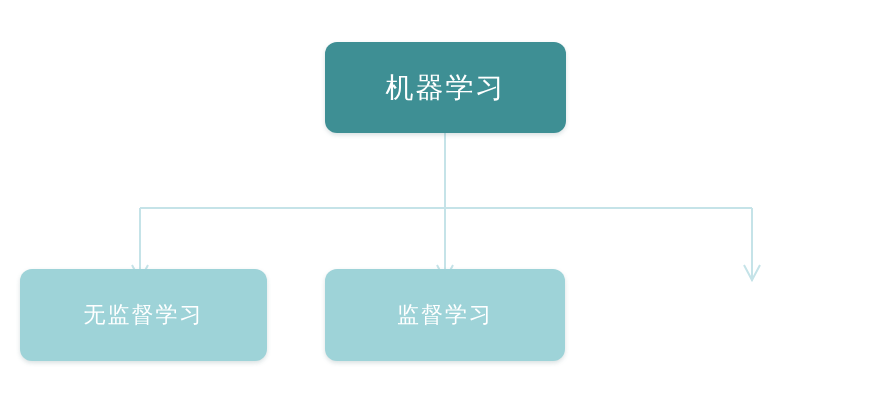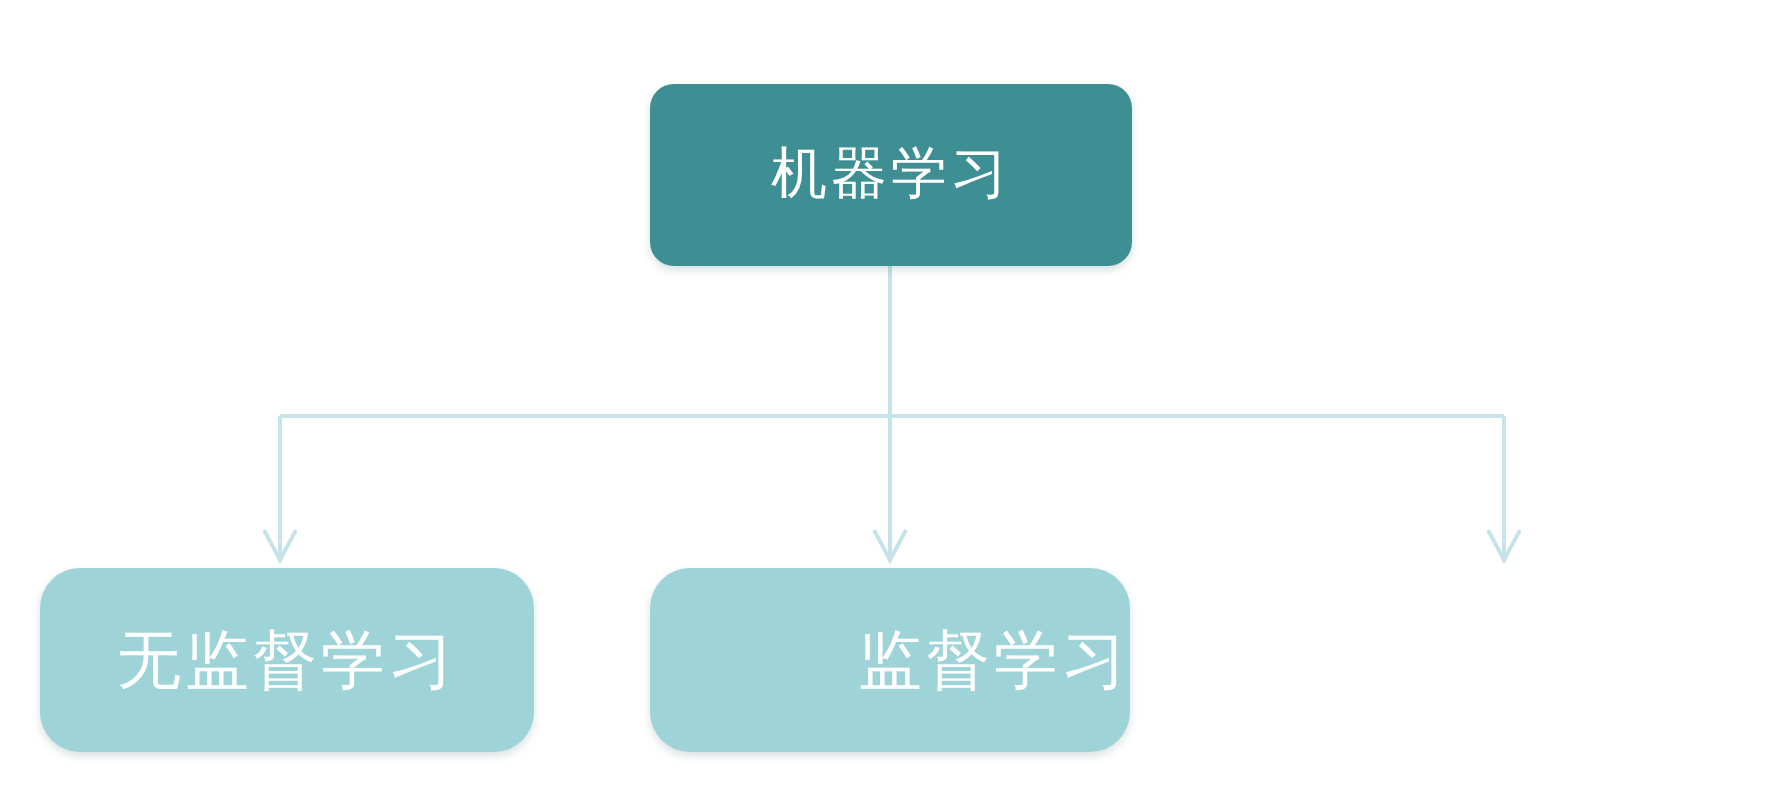--- a/index.html
+++ b/index.html
@@ -45,28 +45,27 @@
   }
   .node-root {
     left: 325px;
     top: 42px;
     width: 241px;
     height: 91px;
     background: #3e8f94;
     font-size: 28px;
   }
   .node-child {
-    top: 284px;
+    top: 269px;
     height: 92px;
     background: #9ed3d8;
-    font-size: 32px;
-    border-radius: 20px;
+    font-size: 22px;
   }
   .node-child-1 { left: 20px;  width: 247px; }
-  .node-child-2 { left: 325px; width: 240px; justify-content: flex-end; }
+  .node-child-2 { left: 325px; width: 240px; }
   .node-child-3 { left: 631px; width: 242px; }
 
   .node-label {
     display: block;
     white-space: nowrap;
   }
 </style>
 </head>
 <body>
 

